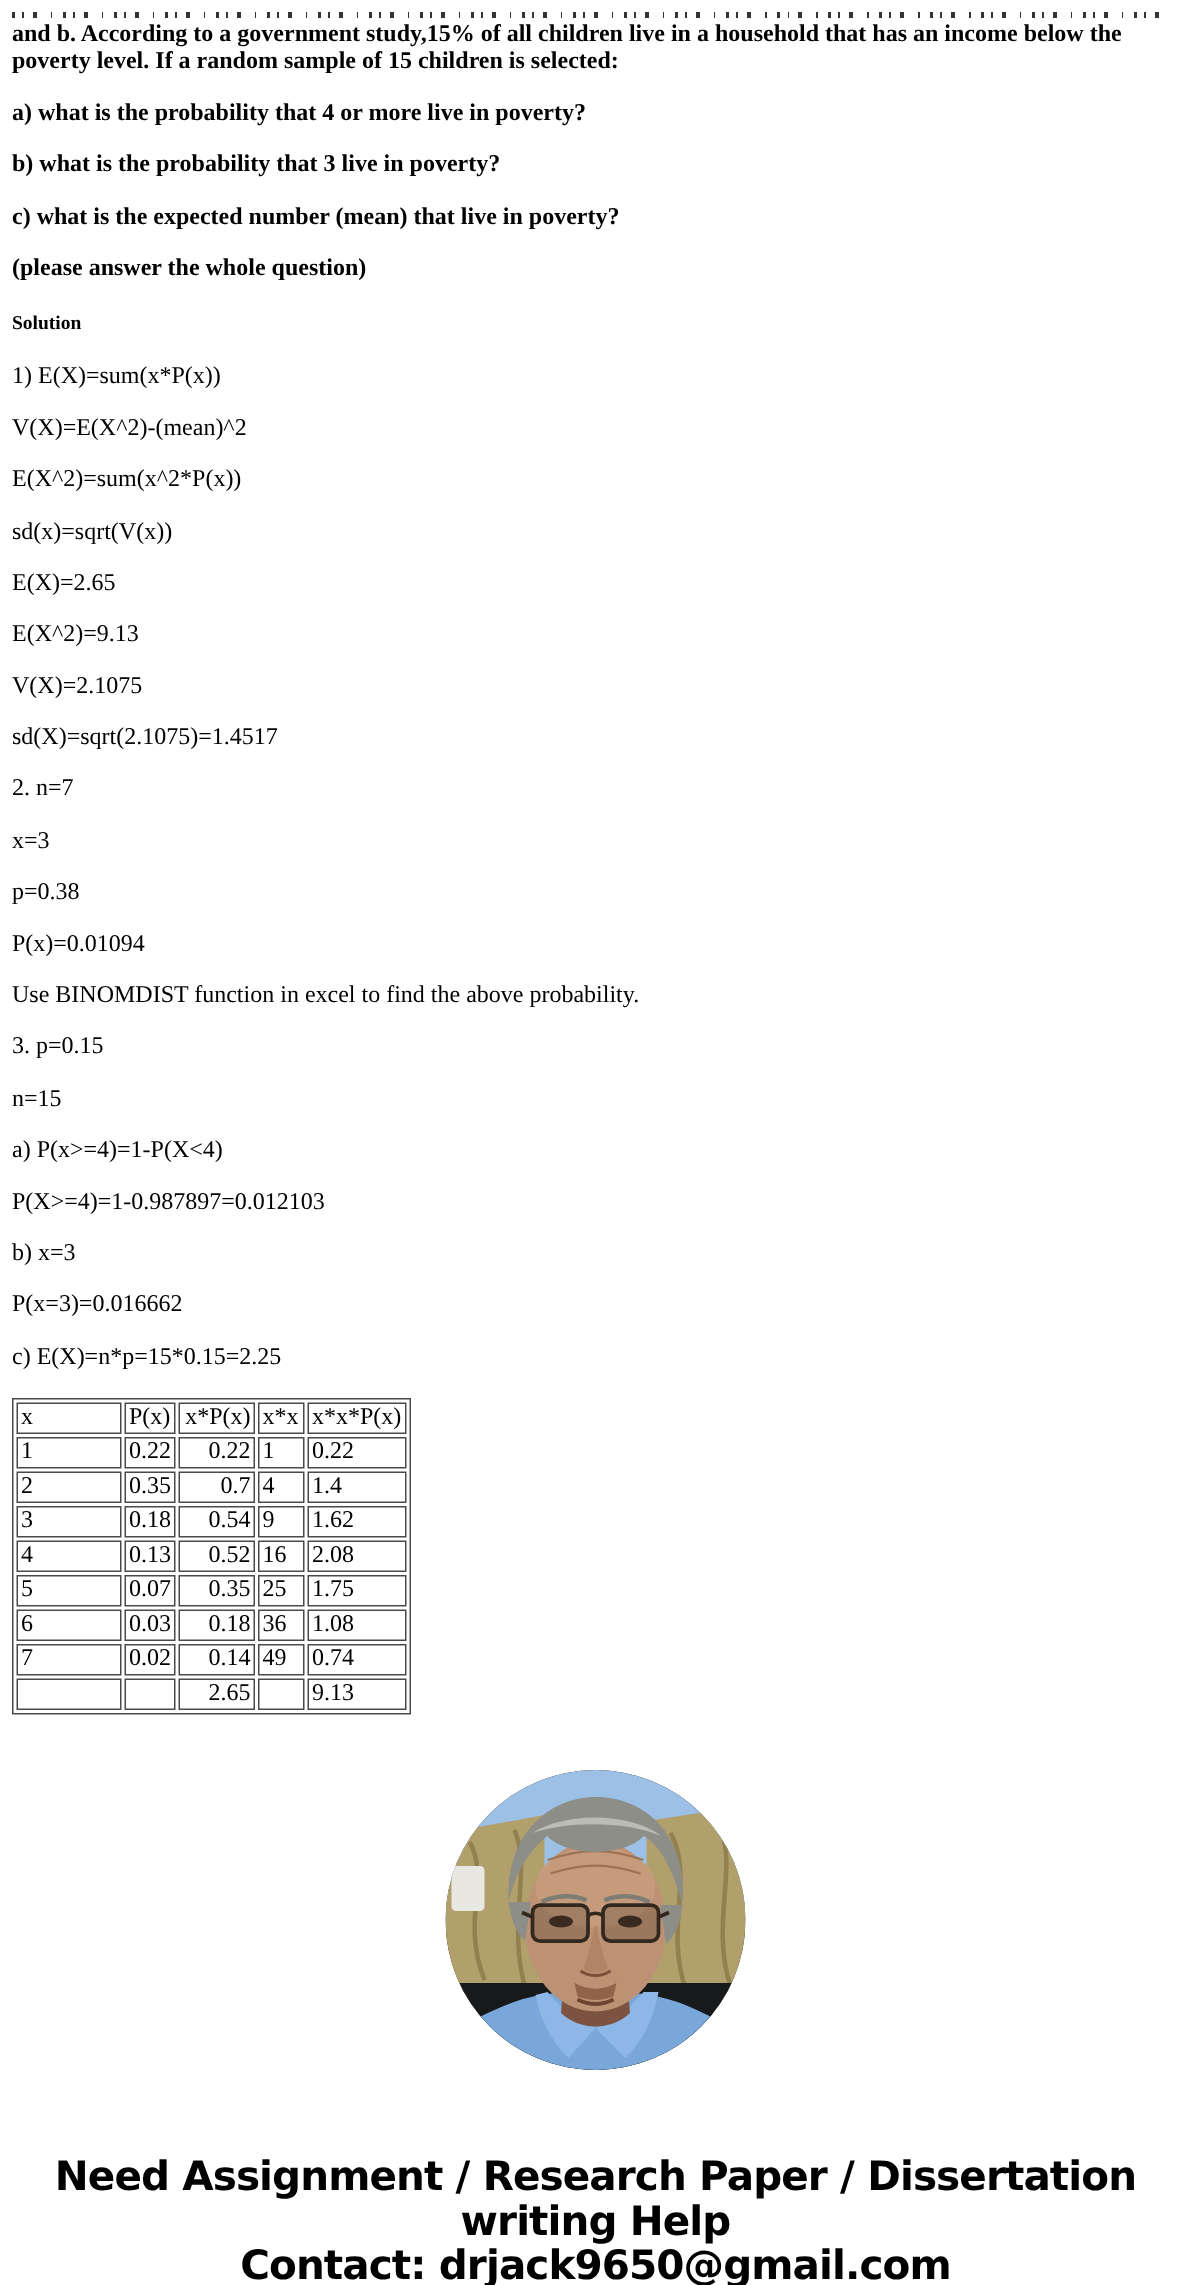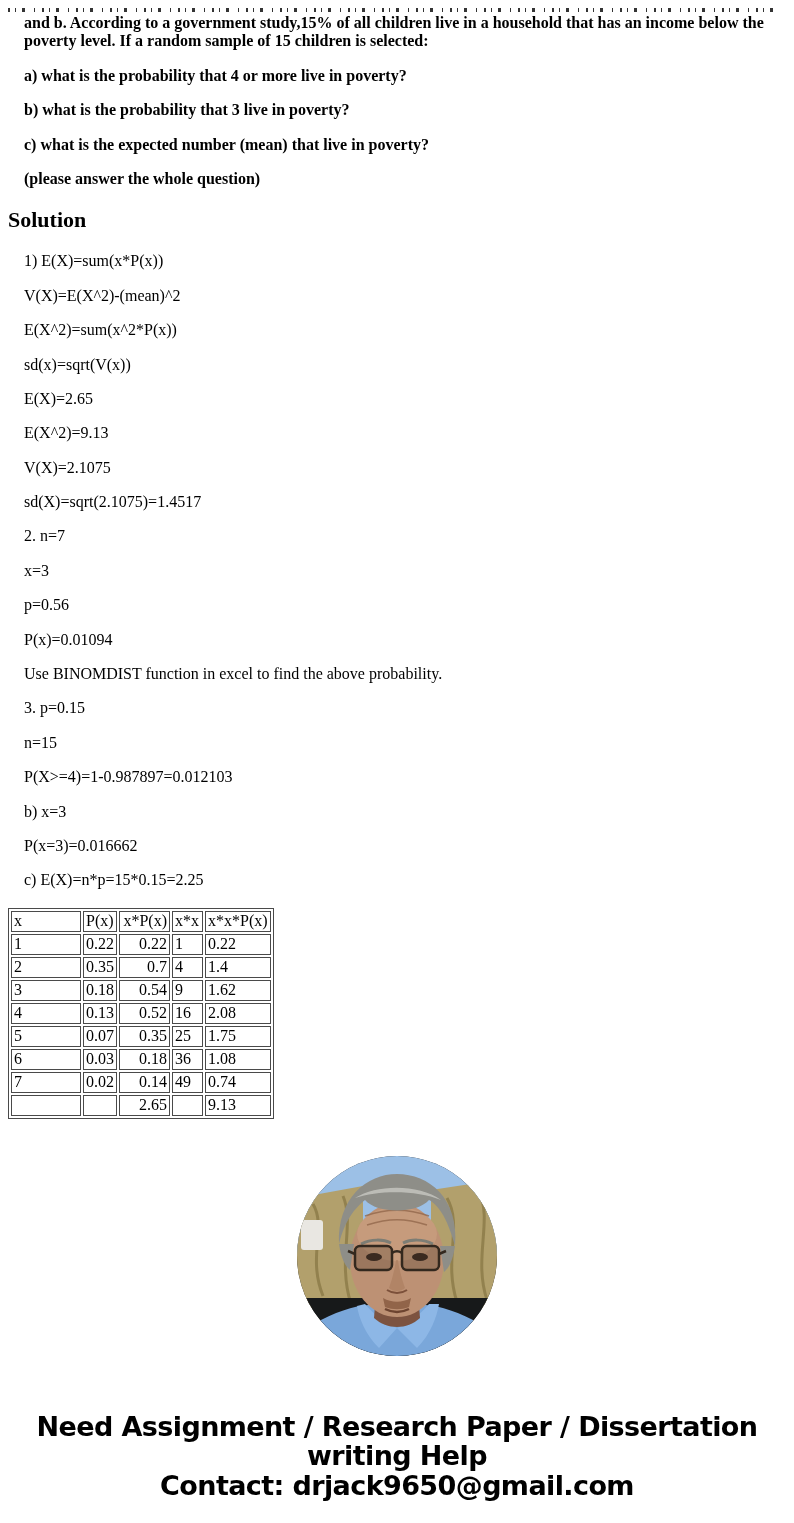--- a/index.html
+++ b/index.html
@@ -15,25 +15,25 @@
     height: 4px;
     width: 99%;
     margin-bottom: 1px;
     background: repeating-linear-gradient(90deg,
       #101010 0 2px, transparent 2px 7px,
       #101010 7px 8px, transparent 8px 14px,
       #101010 14px 17px, transparent 17px 26px,
       #101010 26px 27px, transparent 27px 34px);
     opacity: 0.85;
   }
-  p { margin: 16px 16px; line-height: 1.15; }
+  p { margin: 16px 0; line-height: 1.15; }
   .intro p { font-weight: bold; margin-top: 2px; }
   .questions p { font-weight: bold; }
   h3.solution-heading {
-    font-size: 22px;
+    font-size: 13px;
     font-weight: bold;
     margin: 19px 0;
   }
   table.stats-table {
     border-collapse: separate;
     border-spacing: 2px;
     border: 1px solid #4a4a4a;
     margin-top: 18px;
   }
   table.stats-table td {
@@ -89,25 +89,26 @@
   <p>1) E(X)=sum(x*P(x))</p>
   <p>V(X)=E(X^2)-(mean)^2</p>
   <p>E(X^2)=sum(x^2*P(x))</p>
   <p>sd(x)=sqrt(V(x))</p>
   <p>E(X)=2.65</p>
   <p>E(X^2)=9.13</p>
   <p>V(X)=2.1075</p>
   <p>sd(X)=sqrt(2.1075)=1.4517</p>
   <p>2. n=7</p>
   <p>x=3</p>
-  <p>p=0.56</p>
+  <p>p=0.38</p>
   <p>P(x)=0.01094</p>
   <p>Use BINOMDIST function in excel to find the above probability.</p>
   <p>3. p=0.15</p>
   <p>n=15</p>
+  <p>a) P(x&gt;=4)=1-P(X&lt;4)</p>
   <p>P(X&gt;=4)=1-0.987897=0.012103</p>
   <p>b) x=3</p>
   <p>P(x=3)=0.016662</p>
   <p>c) E(X)=n*p=15*0.15=2.25</p>
 </div>
 
 <table class="stats-table">
   <tbody>
     <tr>
       <td class="col-x">x</td>

